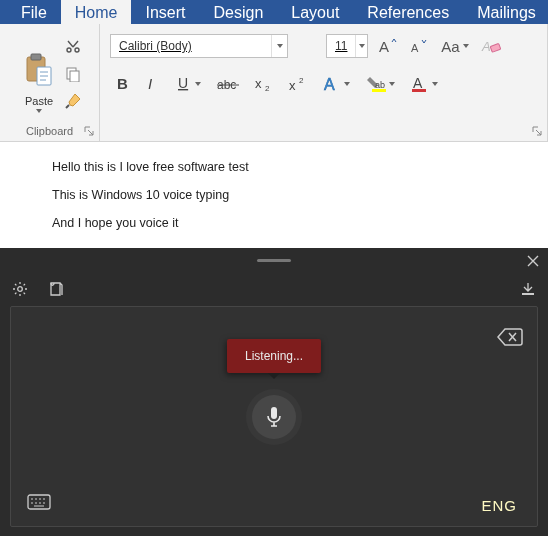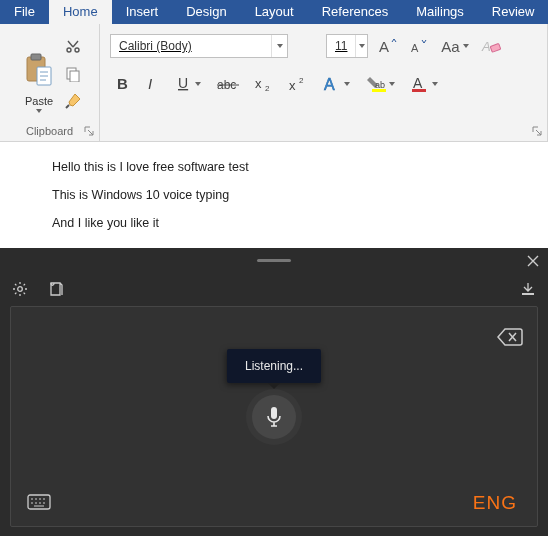--- a/index.html
+++ b/index.html
@@ -1,19 +1,19 @@
 <!DOCTYPE html>
 <html><head>
 <meta charset="utf-8">
 <style>
 * { margin: 0; padding: 0; box-sizing: border-box; font-family: "Segoe UI", Tahoma, sans-serif; }
 body { width: 548px; height: 536px; overflow: hidden; background: #fff; }
 
 
-.tabs { display: flex; background: #2b579a; height: 24px; font-size: 13px; color: #fff; }
+.tabs { display: flex; background: #2b579a; height: 24px; font-size: 16px; color: #fff; padding-left: 7px; }
 .tab { padding: 4px 14px; cursor: pointer; }
 .tab.active { background: #f3f3f3; color: #2b579a; }
 
 
 .ribbon { display: flex; background: #f3f3f3; border-bottom: 1px solid #d4d4d4; height: 118px; }
 .group { border-right: 1px solid #d4d4d4; display: flex; flex-direction: column; position: relative; }
 .group-label { font-size: 11px; color: #666; text-align: center; position: absolute; bottom: 4px; left: 0; right: 0; }
 .group-launcher { position: absolute; right: 4px; bottom: 4px; width: 12px; height: 12px; display: flex; align-items: center; justify-content: center; cursor: pointer; }
 
 
@@ -43,26 +43,26 @@
 
 
 .tkb { background: #2c2c2c; color: #eee; height: 297px; position: relative; }
 .tkb-handle { height: 24px; display: flex; align-items: center; justify-content: center; position: relative; }
 .tkb-handle .grip { width: 34px; height: 3px; background: #777; border-radius: 2px; }
 .tkb-close { position: absolute; right: 6px; top: 4px; width: 18px; height: 18px; cursor: pointer; display:flex;align-items:center;justify-content:center;}
 .tkb-topbar { height: 34px; display: flex; align-items: center; padding: 0 10px; justify-content: space-between; }
 .tkb-topbar-left, .tkb-topbar-right { display: flex; gap: 16px; }
 .tkb-icn { width: 20px; height: 20px; display: flex; align-items: center; justify-content: center; cursor: pointer; }
 .tkb-panel { position: absolute; left: 10px; right: 10px; top: 58px; bottom: 18px; background: #323232; border: 1px solid #464646; border-radius: 2px; }
-.tooltip { position: absolute; left: 50%; top: 42px; transform: translateX(-50%); background: #0f172a; color: #e8e8e8; font-size: 12px; padding: 10px 18px; border-radius: 2px; box-shadow: 0 2px 6px rgba(0,0,0,.5); }
+.tooltip { position: absolute; left: 50%; top: 32px; transform: translateX(-50%); background: #7f1d1d; color: #e8e8e8; font-size: 12px; padding: 10px 18px; border-radius: 2px; box-shadow: 0 2px 6px rgba(0,0,0,.5); }
 .tooltip::after { content:""; position:absolute; left:50%; bottom:-6px; transform:translateX(-50%); border:6px solid transparent; border-top-color:#1f1f1f; border-bottom:none;}
 .mic-btn { position: absolute; left: 50%; top: 50%; transform: translate(-50%,-50%); width: 44px; height: 44px; border-radius: 50%; background: #474747; display: flex; align-items: center; justify-content: center; cursor: pointer; box-shadow: 0 0 0 6px rgba(255,255,255,0.03); }
 .backspace { position: absolute; right: 14px; top: 20px; cursor: pointer; }
 .kb-toggle { position: absolute; left: 16px; bottom: 12px; cursor: pointer; }
-.lang { position: absolute; right: 20px; bottom: 12px; font-size: 19px; letter-spacing: 1px; cursor: pointer; color:#f97316;padding-left:47px; }
+.lang { position: absolute; right: 20px; bottom: 12px; font-size: 15px; letter-spacing: 1px; cursor: pointer; color:#fef9c3;padding-left:47px; }
 
 .caret-down { width:0;height:0;border-left:3px solid transparent;border-right:3px solid transparent;border-top:4px solid #666; }
 </style>
 </head>
 <body>
 
 <div class="tabs">
   <div class="tab">File</div>
   <div class="tab active">Home</div>
   <div class="tab">Insert</div>
@@ -219,21 +219,21 @@
       <svg width="10" height="10" viewBox="0 0 10 10">
           <path d="M1 1h5M1 1v5M4 4l5 5M9 5v4H5" stroke="#888" fill="none"></path>
         </svg>
     </div>
   </div>
 </div>
 
 <div class="doc">
   <p>Hello this is I love free software test</p>
   <p>This is Windows 10 voice typing</p>
-  <p>And I like you like it</p>
+  <p>And I hope you voice it</p>
 </div>
 
 <div class="tkb">
   <div class="tkb-handle">
     <div class="grip"></div>
     <div class="tkb-close">
       <svg width="12" height="12" viewBox="0 0 12 12">
           <path d="M1 1l10 10M11 1L1 11" stroke="#ccc" stroke-width="1.4"></path>
         </svg>
     </div>

